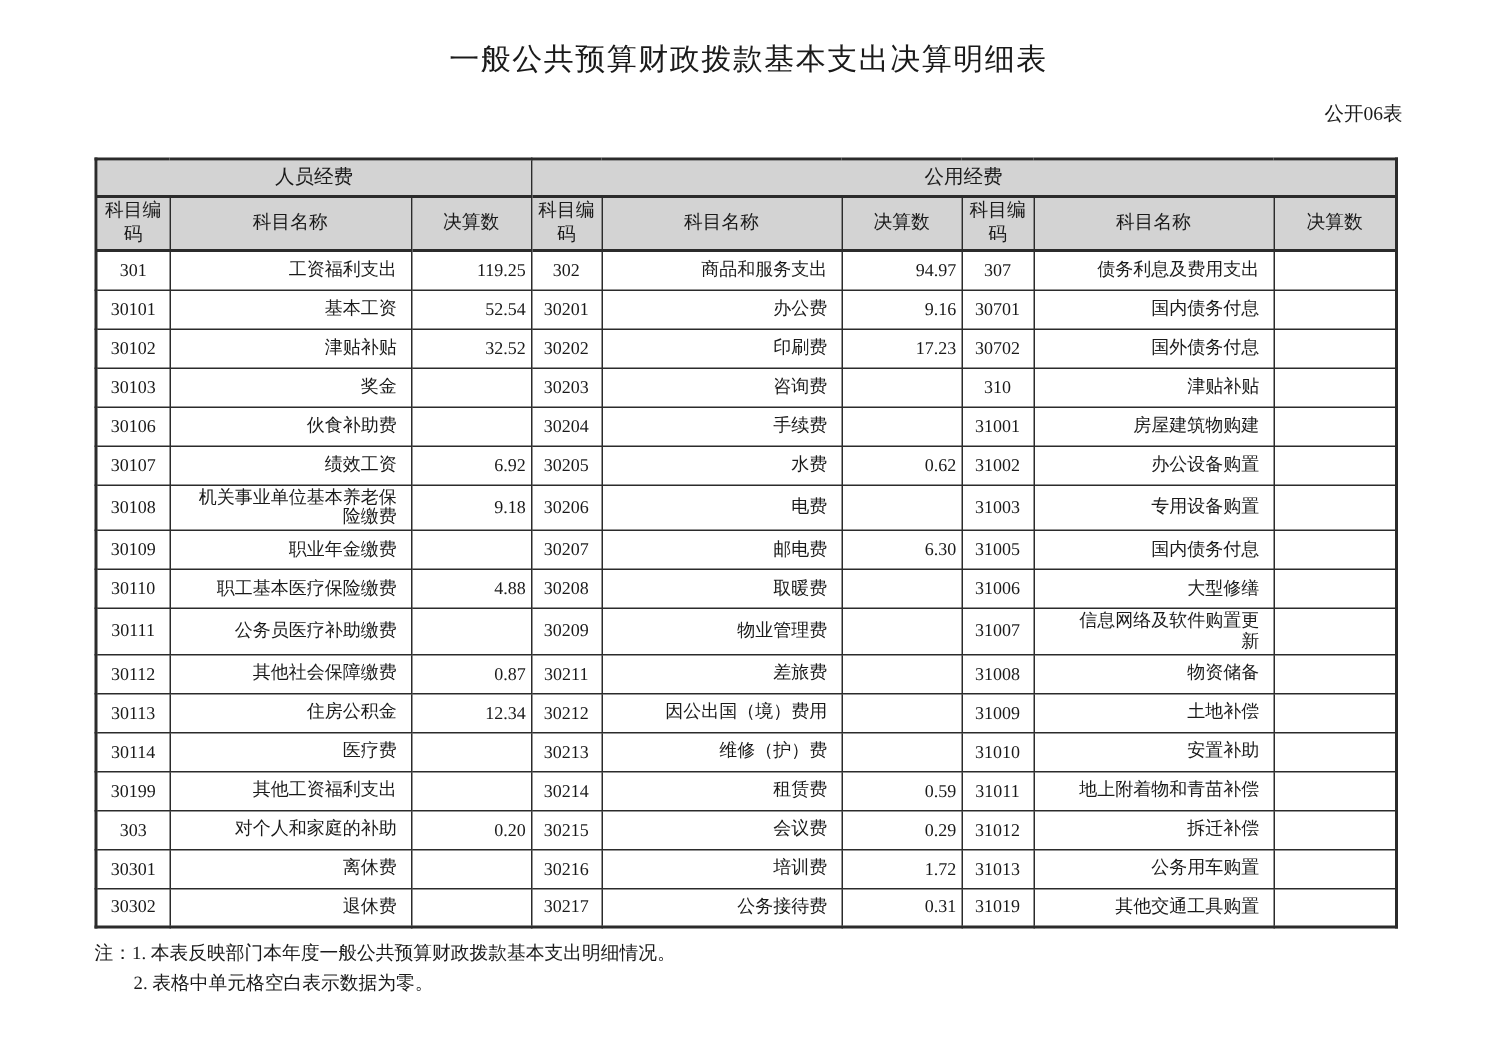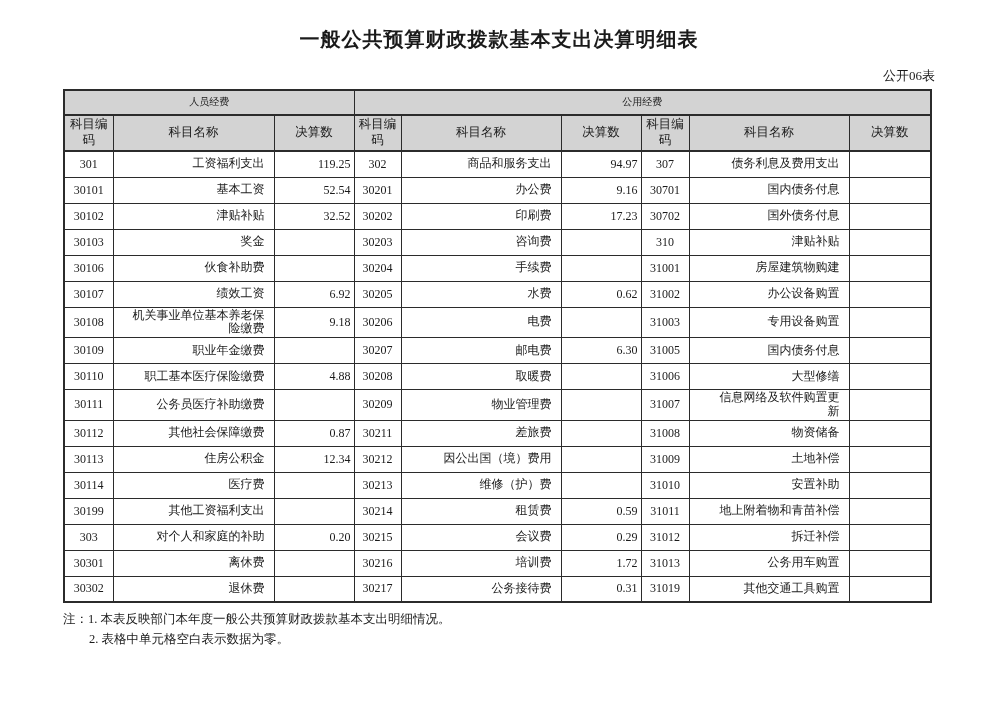--- a/index.html
+++ b/index.html
@@ -10,28 +10,28 @@
     color: #1a1a1a;
     overflow: hidden;
   }
   .page {
     width: 1000px; height: 706px;
     padding: 26px 65px 0 63px;
   }
   .doc-title {
     text-align: center;
     font-size: 20px;
-    font-weight: bold;
+    font-weight: normal;
     letter-spacing: 1px;
     margin-bottom: 14px;
   }
   .form-label {
     text-align: right;
     font-size: 13px;
-    margin-bottom: 4px;
+    margin-bottom: 20px;
   }
   .meta-row {
     display: flex;
     justify-content: space-between;
     font-size: 13px;
     margin-bottom: 3px;
   }
   table.budget {
     border-collapse: collapse;
     table-layout: fixed;
@@ -43,21 +43,21 @@
     border: 1px solid #2b2b2b;
     overflow: hidden;
   }
   table.budget thead th {
     background: #d3d3d3;
     font-weight: normal;
     text-align: center;
     vertical-align: middle;
     line-height: 1.25;
   }
-  tr.group-row th { height: 25px; font-size: 10px; border-bottom-width: 2px; }
+  tr.group-row th { height: 25px; font-size: 13px; border-bottom-width: 2px; }
   tr.colhead-row th { height: 36px; font-size: 12.5px; border-bottom-width: 2px; padding: 1px 3px; }
   table.budget td { height: 26px; vertical-align: middle; background: #ffffff; }
   td.cell-code  { text-align: center; padding: 1px 2px; }
   td.cell-name  { text-align: right;  padding: 1px 9px; line-height: 1.15; }
   td.cell-value { text-align: right; padding: 1px 3px; }
   .notes {
     font-size: 12.5px;
     margin-top: 6px;
     line-height: 1.6;
   }

